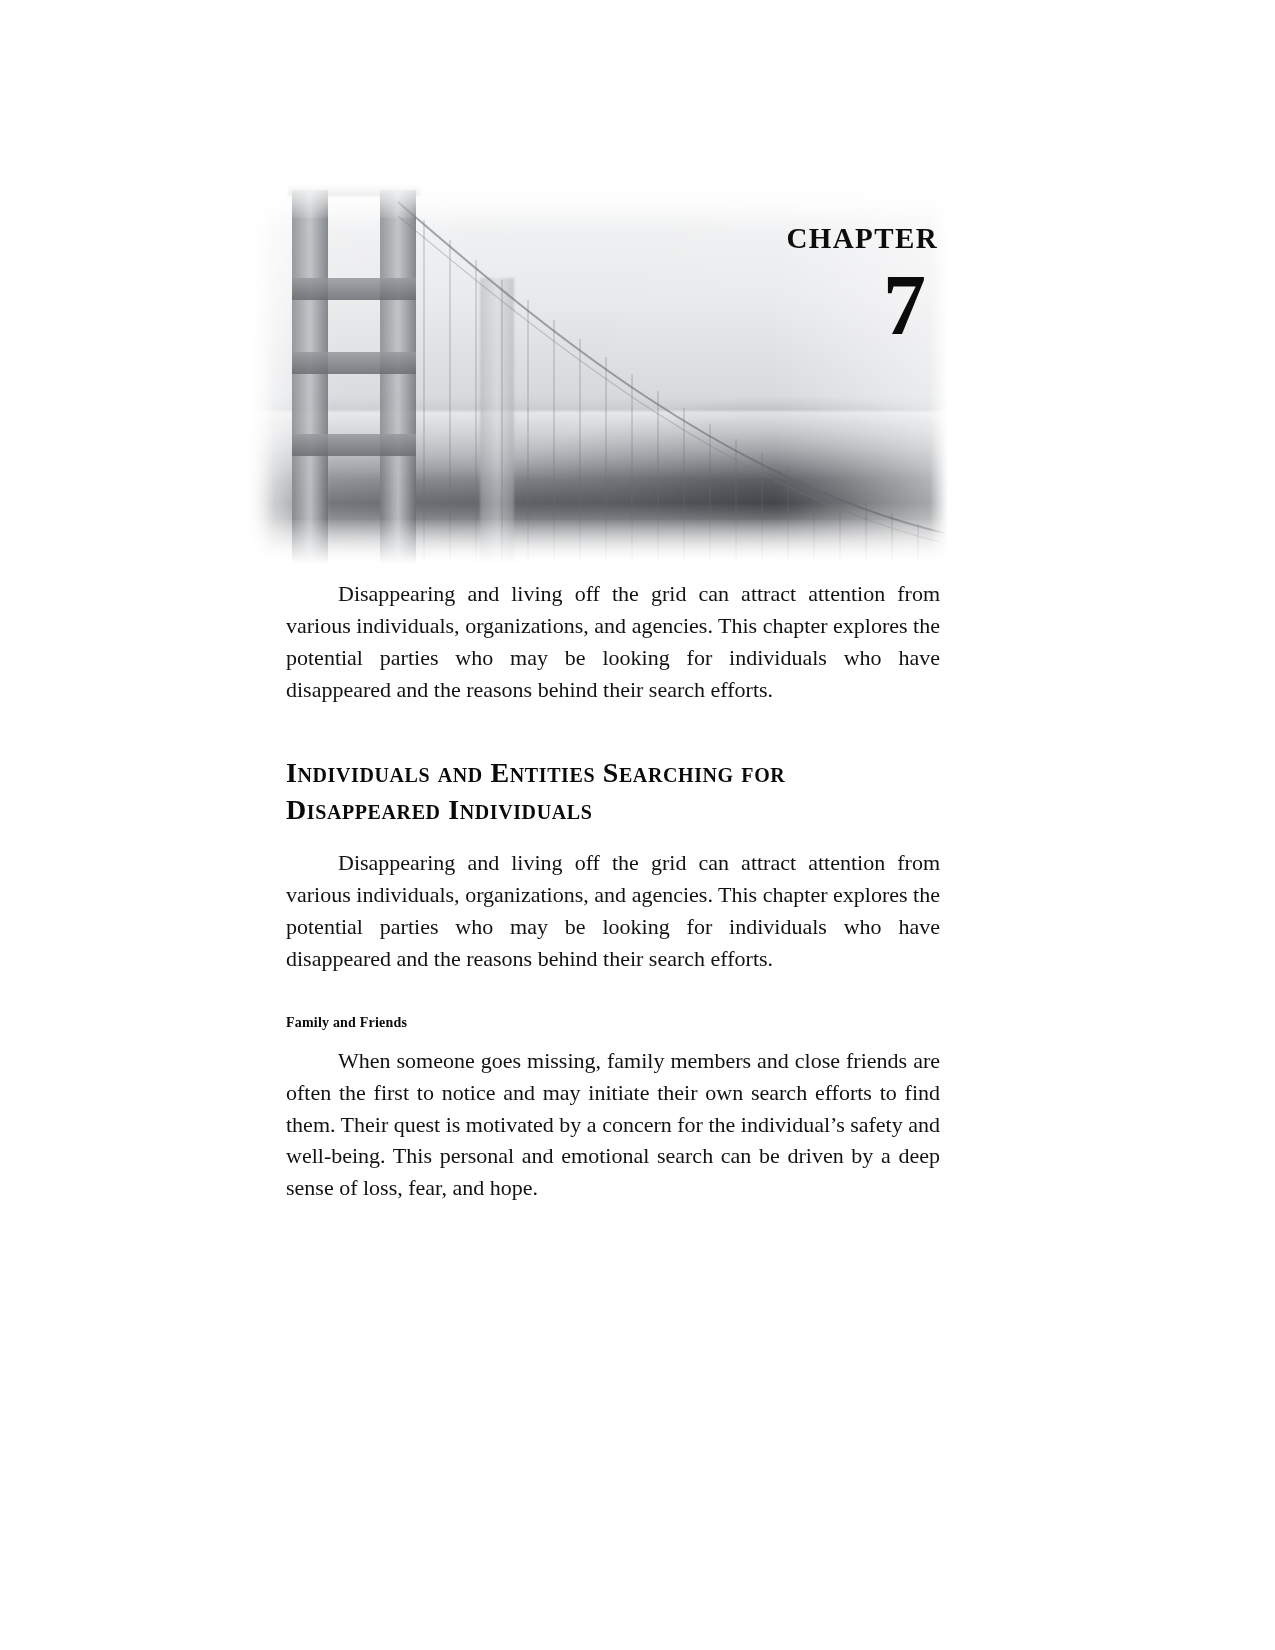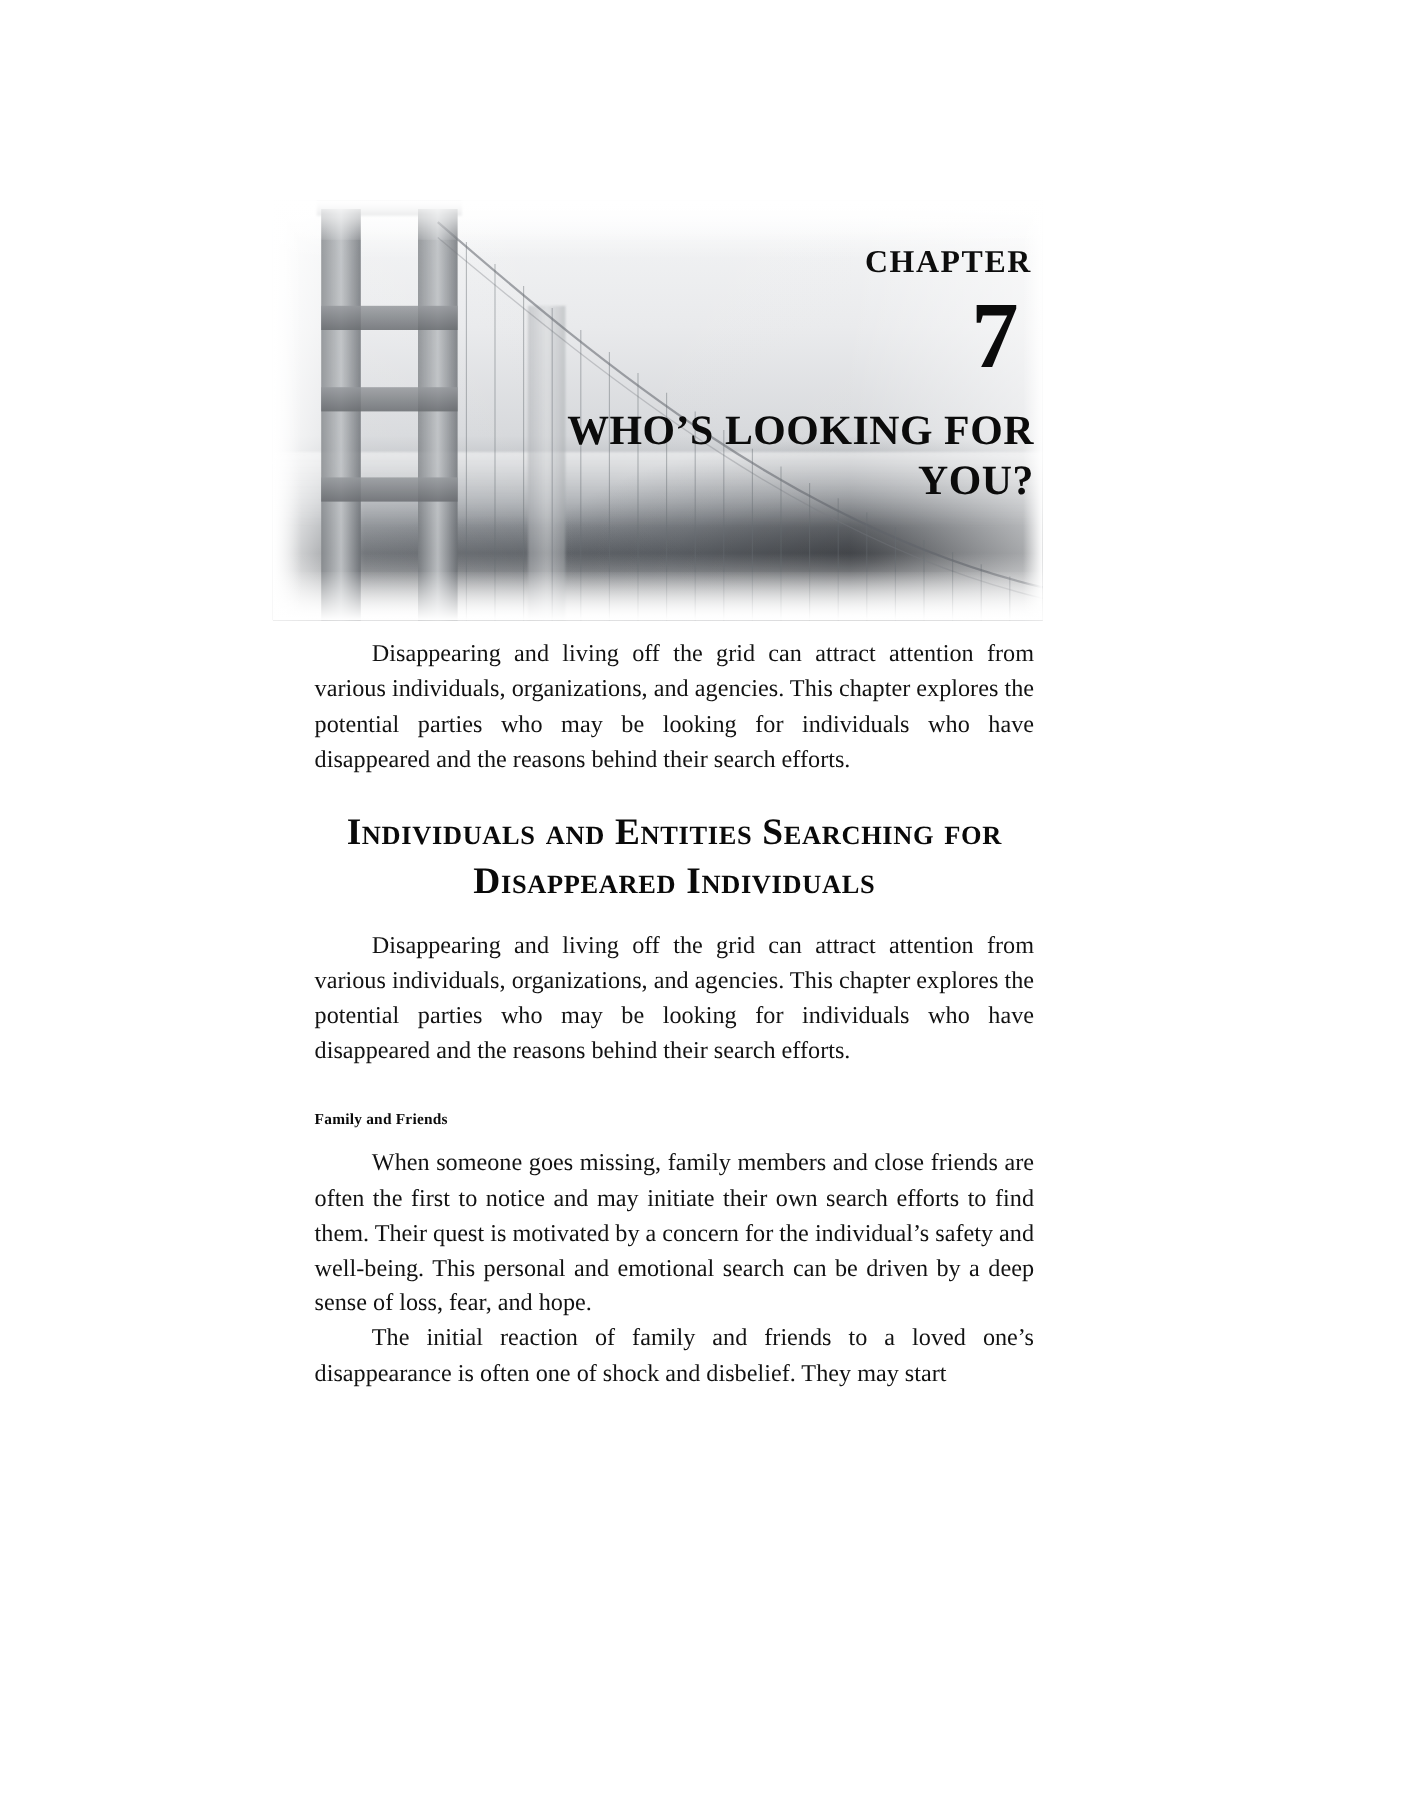--- a/index.html
+++ b/index.html
@@ -178,23 +178,23 @@
   p.para {
     margin: 0 0 0 0;
     font-size: 22px;
     line-height: 1.45;
     text-align: justify;
     text-indent: 52px;
     color: #121212;
   }
 
   h2.section-heading {
-    margin: 28px 0 18px 0;
-    text-align: center;
-    font-size: 34px;
+    margin: 48px 0 18px 0;
+    text-align: left;
+    font-size: 28px;
     line-height: 1.35;
     font-weight: bold;
     color: #0a0a0a;
     font-variant: small-caps;
     letter-spacing: 0.6px;
   }
 
   h3.sub-heading {
     margin: 40px 0 14px 0;
     font-size: 14px;
@@ -260,32 +260,30 @@
       </g>
     </svg>
 
     <div class="banner-white-top"></div>
     <div class="banner-white-bottom"></div>
     <div class="banner-white-left"></div>
     <div class="banner-white-right"></div>
 
     <div class="chapter-word">CHAPTER</div>
     <div class="chapter-number">7</div>
-    <div class="chapter-title">WHO’S LOOKING FOR YOU?</div>
   </div>
 
   <div class="body-col">
 
     <p class="para">Disappearing and living off the grid can attract attention from various individuals, organizations, and agencies. This chapter explores the potential parties who may be looking for individuals who have disappeared and the reasons behind their search efforts.</p>
 
     <h2 class="section-heading">Individuals and Entities Searching for Disappeared Individuals</h2>
 
     <p class="para">Disappearing and living off the grid can attract attention from various individuals, organizations, and agencies. This chapter explores the potential parties who may be looking for individuals who have disappeared and the reasons behind their search efforts.</p>
 
     <h3 class="sub-heading">Family and Friends</h3>
     <p class="para">When someone goes missing, family members and close friends are often the first to notice and may initiate their own search efforts to find them. Their quest is motivated by a concern for the individual’s safety and well-being. This personal and emotional search can be driven by a deep sense of loss, fear, and hope.</p>
 
-    <p class="para">The initial reaction of family and friends to a loved one’s disappearance is often one of shock and disbelief. They may start</p>
 
   </div>
 
 
 </div>
 
 </body></html>

